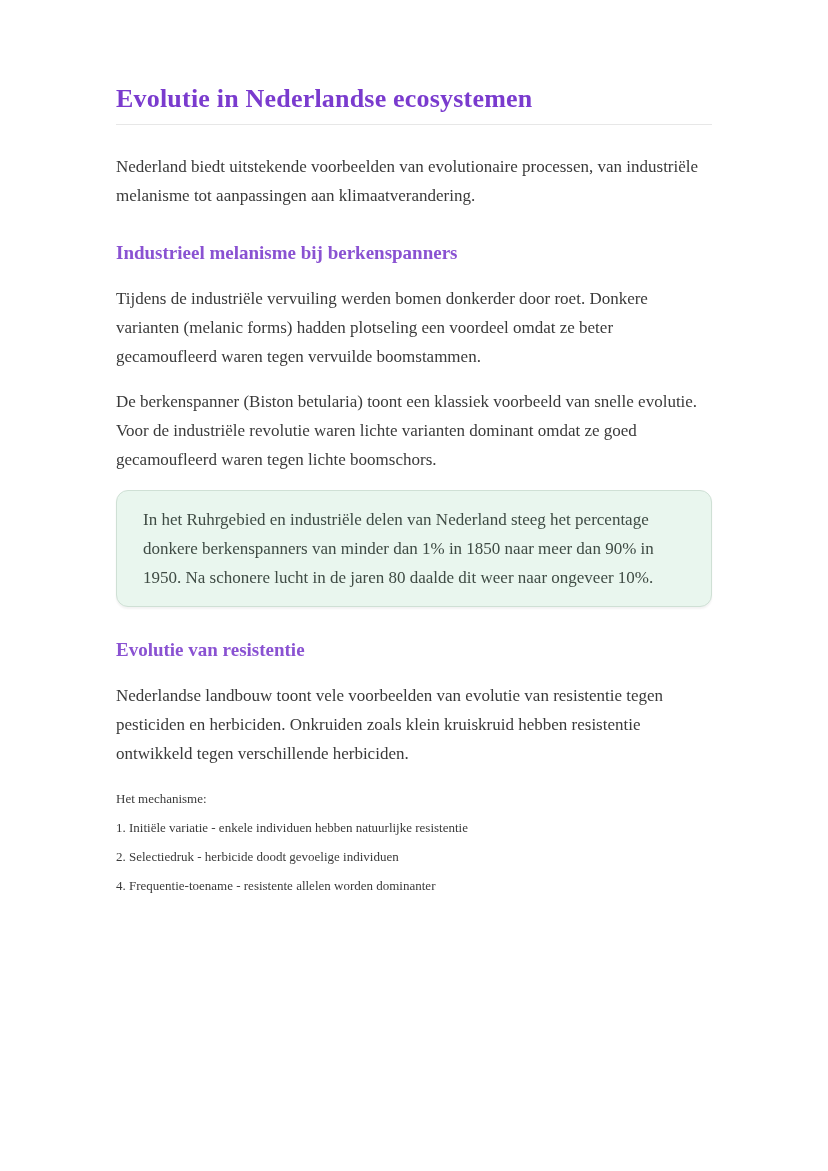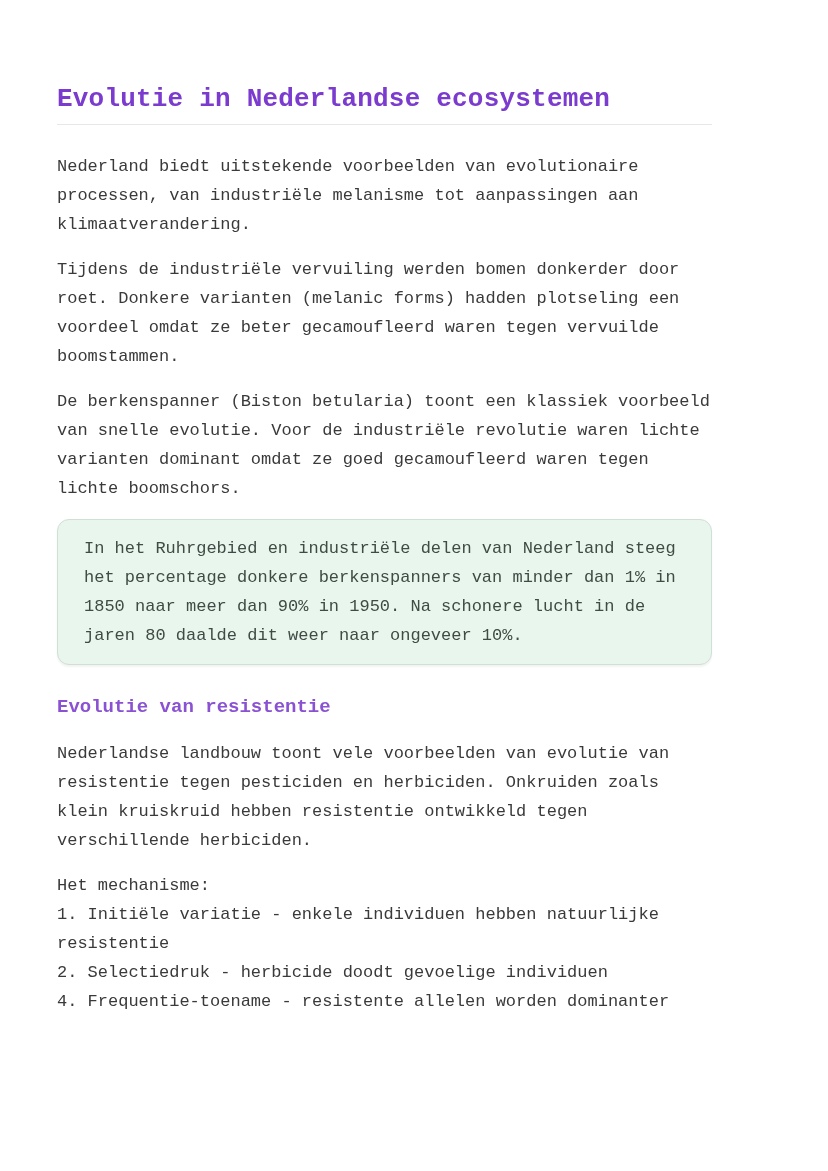--- a/index.html
+++ b/index.html
@@ -10,23 +10,22 @@
   body {
     font-family: "Liberation Serif", "DejaVu Serif", serif;
     color: #3a3a3a;
   }
   .page {
     position: relative;
     width: 828px;
     height: 1171px;
     box-sizing: border-box;
     background: #ffffff;
-    padding: 84px 116px 40px 57px;
+    padding: 84px 116px 40px 116px;
     overflow: hidden;
-    font-family: Liberation Mono, monospace;
   }
   h1.doc-title {
     font-size: 26px;
     line-height: 30px;
     font-weight: 700;
     color: #7a3bce;
     margin: 0 0 10px 0;
     letter-spacing: 0.2px;
   }
   hr.title-divider {
@@ -57,35 +56,36 @@
   .callout p {
     font-size: 17px;
     line-height: 29px;
     margin: 0;
     color: #3f4b44;
   }
   .mechanism {
     margin: 0 0 16px 0;
   }
   .mech-line {
-    font-size: 17px;
+    font-size: 13px;
     line-height: 29px;
   }
 </style>
 </head>
 <body>
 
 <div class="page">
 
   <h1 class="doc-title">Evolutie in Nederlandse ecosystemen</h1>
 
   <hr class="title-divider">
 
   <p class="body-par">Nederland biedt uitstekende voorbeelden van evolutionaire processen, van industriële melanisme tot aanpassingen aan klimaatverandering.</p>
 
+  <h2 class="section-heading">Industrieel melanisme bij berkenspanners</h2>
 
   <p class="body-par">Tijdens de industriële vervuiling werden bomen donkerder door roet. Donkere varianten (melanic forms) hadden plotseling een voordeel omdat ze beter gecamoufleerd waren tegen vervuilde boomstammen.</p>
 
   <p class="body-par">De berkenspanner (Biston betularia) toont een klassiek voorbeeld van snelle evolutie. Voor de industriële revolutie waren lichte varianten dominant omdat ze goed gecamoufleerd waren tegen lichte boomschors.</p>
 
   <div class="callout">
     <p>In het Ruhrgebied en industriële delen van Nederland steeg het percentage donkere berkenspanners van minder dan 1% in 1850 naar meer dan 90% in 1950. Na schonere lucht in de jaren 80 daalde dit weer naar ongeveer 10%.</p>
   </div>
 
   <h2 class="section-heading">Evolutie van resistentie</h2>

